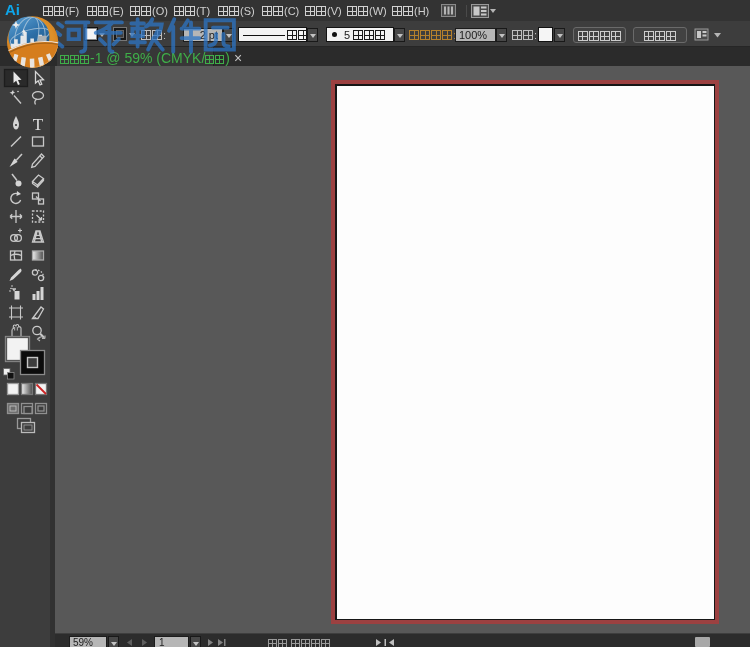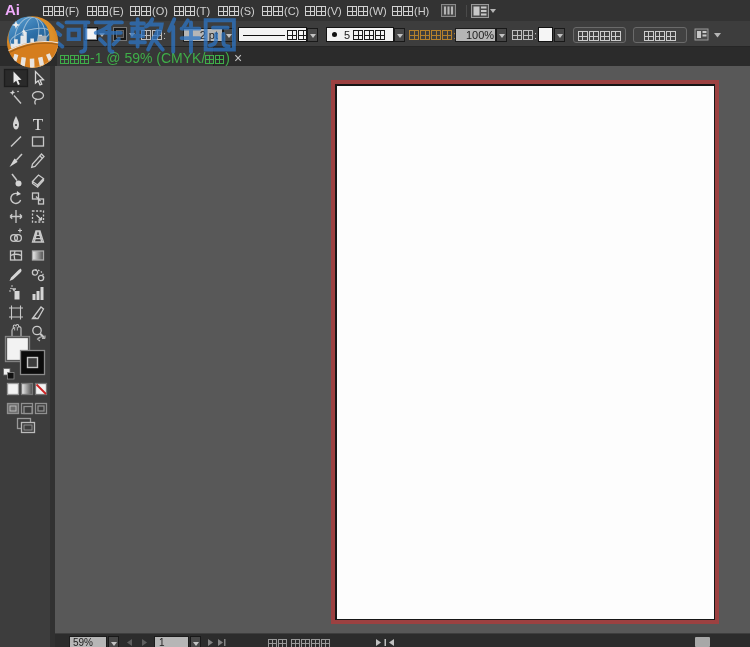--- a/index.html
+++ b/index.html
@@ -14,21 +14,21 @@
 .dd:after{content:"";position:absolute;left:2px;top:5px;width:0;height:0;
 border-left:3px solid transparent;border-right:3px solid transparent;border-top:4px solid #c2c2c2}
 .inp{box-sizing:border-box;background:#b6b6b6;border:1px solid #1c1c1c;color:#1c1c1c;position:absolute}
 .wdd{box-sizing:border-box;background:#f3f3f3;border:1px solid #131313;color:#1a1a1a;position:absolute}
 .btn{box-sizing:border-box;background:#424242;border:1px solid #6a6a6a;border-radius:3px;
 color:#cccccc;position:absolute;text-align:center}
 </style></head>
 <body>
 
 <div class="ab" style="left:0;top:0;width:750px;height:21px;background:#333333"></div>
-<div class="ab" style="left:5px;top:1px;color:#f0abfc;font-size:15px;font-weight:bold">Ai</div>
+<div class="ab" style="left:5px;top:1px;color:#0ea5e9;font-size:15px;font-weight:bold">Ai</div>
 <div id="menus" style="position:absolute;left:0;top:0;width:750px;height:21px;color:#d0d0d0;font-size:11px">
 <span class="ab" style="left:43px;top:5px"><i class="z"></i><i class="z"></i>(F)</span>
 <span class="ab" style="left:87px;top:5px"><i class="z"></i><i class="z"></i>(E)</span>
 <span class="ab" style="left:130px;top:5px"><i class="z"></i><i class="z"></i>(O)</span>
 <span class="ab" style="left:174px;top:5px"><i class="z"></i><i class="z"></i>(T)</span>
 <span class="ab" style="left:218px;top:5px"><i class="z"></i><i class="z"></i>(S)</span>
 <span class="ab" style="left:262px;top:5px"><i class="z"></i><i class="z"></i>(C)</span>
 <span class="ab" style="left:305px;top:5px"><i class="z"></i><i class="z"></i>(V)</span>
 <span class="ab" style="left:347px;top:5px"><i class="z"></i><i class="z"></i>(W)</span>
 <span class="ab" style="left:392px;top:5px"><i class="z"></i><i class="z"></i>(H)</span>
@@ -68,21 +68,21 @@
 <span class="ab" style="left:287px;top:8px;color:#1a1a1a"><i class="z"></i><i class="z"></i></span>
 <div class="dd" style="left:307px;top:7px"></div>
 
 <div class="wdd" style="left:326px;top:6px;width:68px;height:15px"></div>
 <div class="ab" style="left:332px;top:11px;width:5px;height:5px;border-radius:50%;background:#111"></div>
 <span class="ab" style="left:344px;top:8px;color:#1a1a1a">5 <i class="z"></i><i class="z"></i><i class="z"></i></span>
 <div class="dd" style="left:394px;top:7px"></div>
 
 <span class="ab" style="left:409px;top:8px;color:#b5802c"><i class="z"></i><i class="z"></i><i class="z"></i><i class="z"></i>:</span>
 
-<div class="inp" style="left:455px;top:7px;width:41px;height:14px;font-size:11px;line-height:12px;padding-left:10px">100%</div>
+<div class="inp" style="left:455px;top:7px;width:41px;height:14px;font-size:11px;line-height:12px;padding-left:3px">100%</div>
 <div class="dd" style="left:496px;top:7px"></div>
 
 <span class="ab" style="left:512px;top:8px;color:#bdbdbd"><i class="z"></i><i class="z"></i>:</span>
 <div class="ab" style="left:538px;top:6px;width:15px;height:15px;background:#f5f5f5;border:1px solid #111;box-sizing:border-box"></div>
 <div class="dd" style="left:554px;top:7px"></div>
 
 <div class="btn" style="left:573px;top:6px;width:53px;height:16px;font-size:11px;padding-top:2px"><i class="z"></i><i class="z"></i><i class="z"></i><i class="z"></i></div>
 <div class="btn" style="left:633px;top:6px;width:54px;height:16px;font-size:11px;padding-top:2px"><i class="z"></i><i class="z"></i><i class="z"></i></div>
 
 <svg class="ab" style="left:694px;top:6px" width="30" height="15" viewBox="0 0 30 15">

